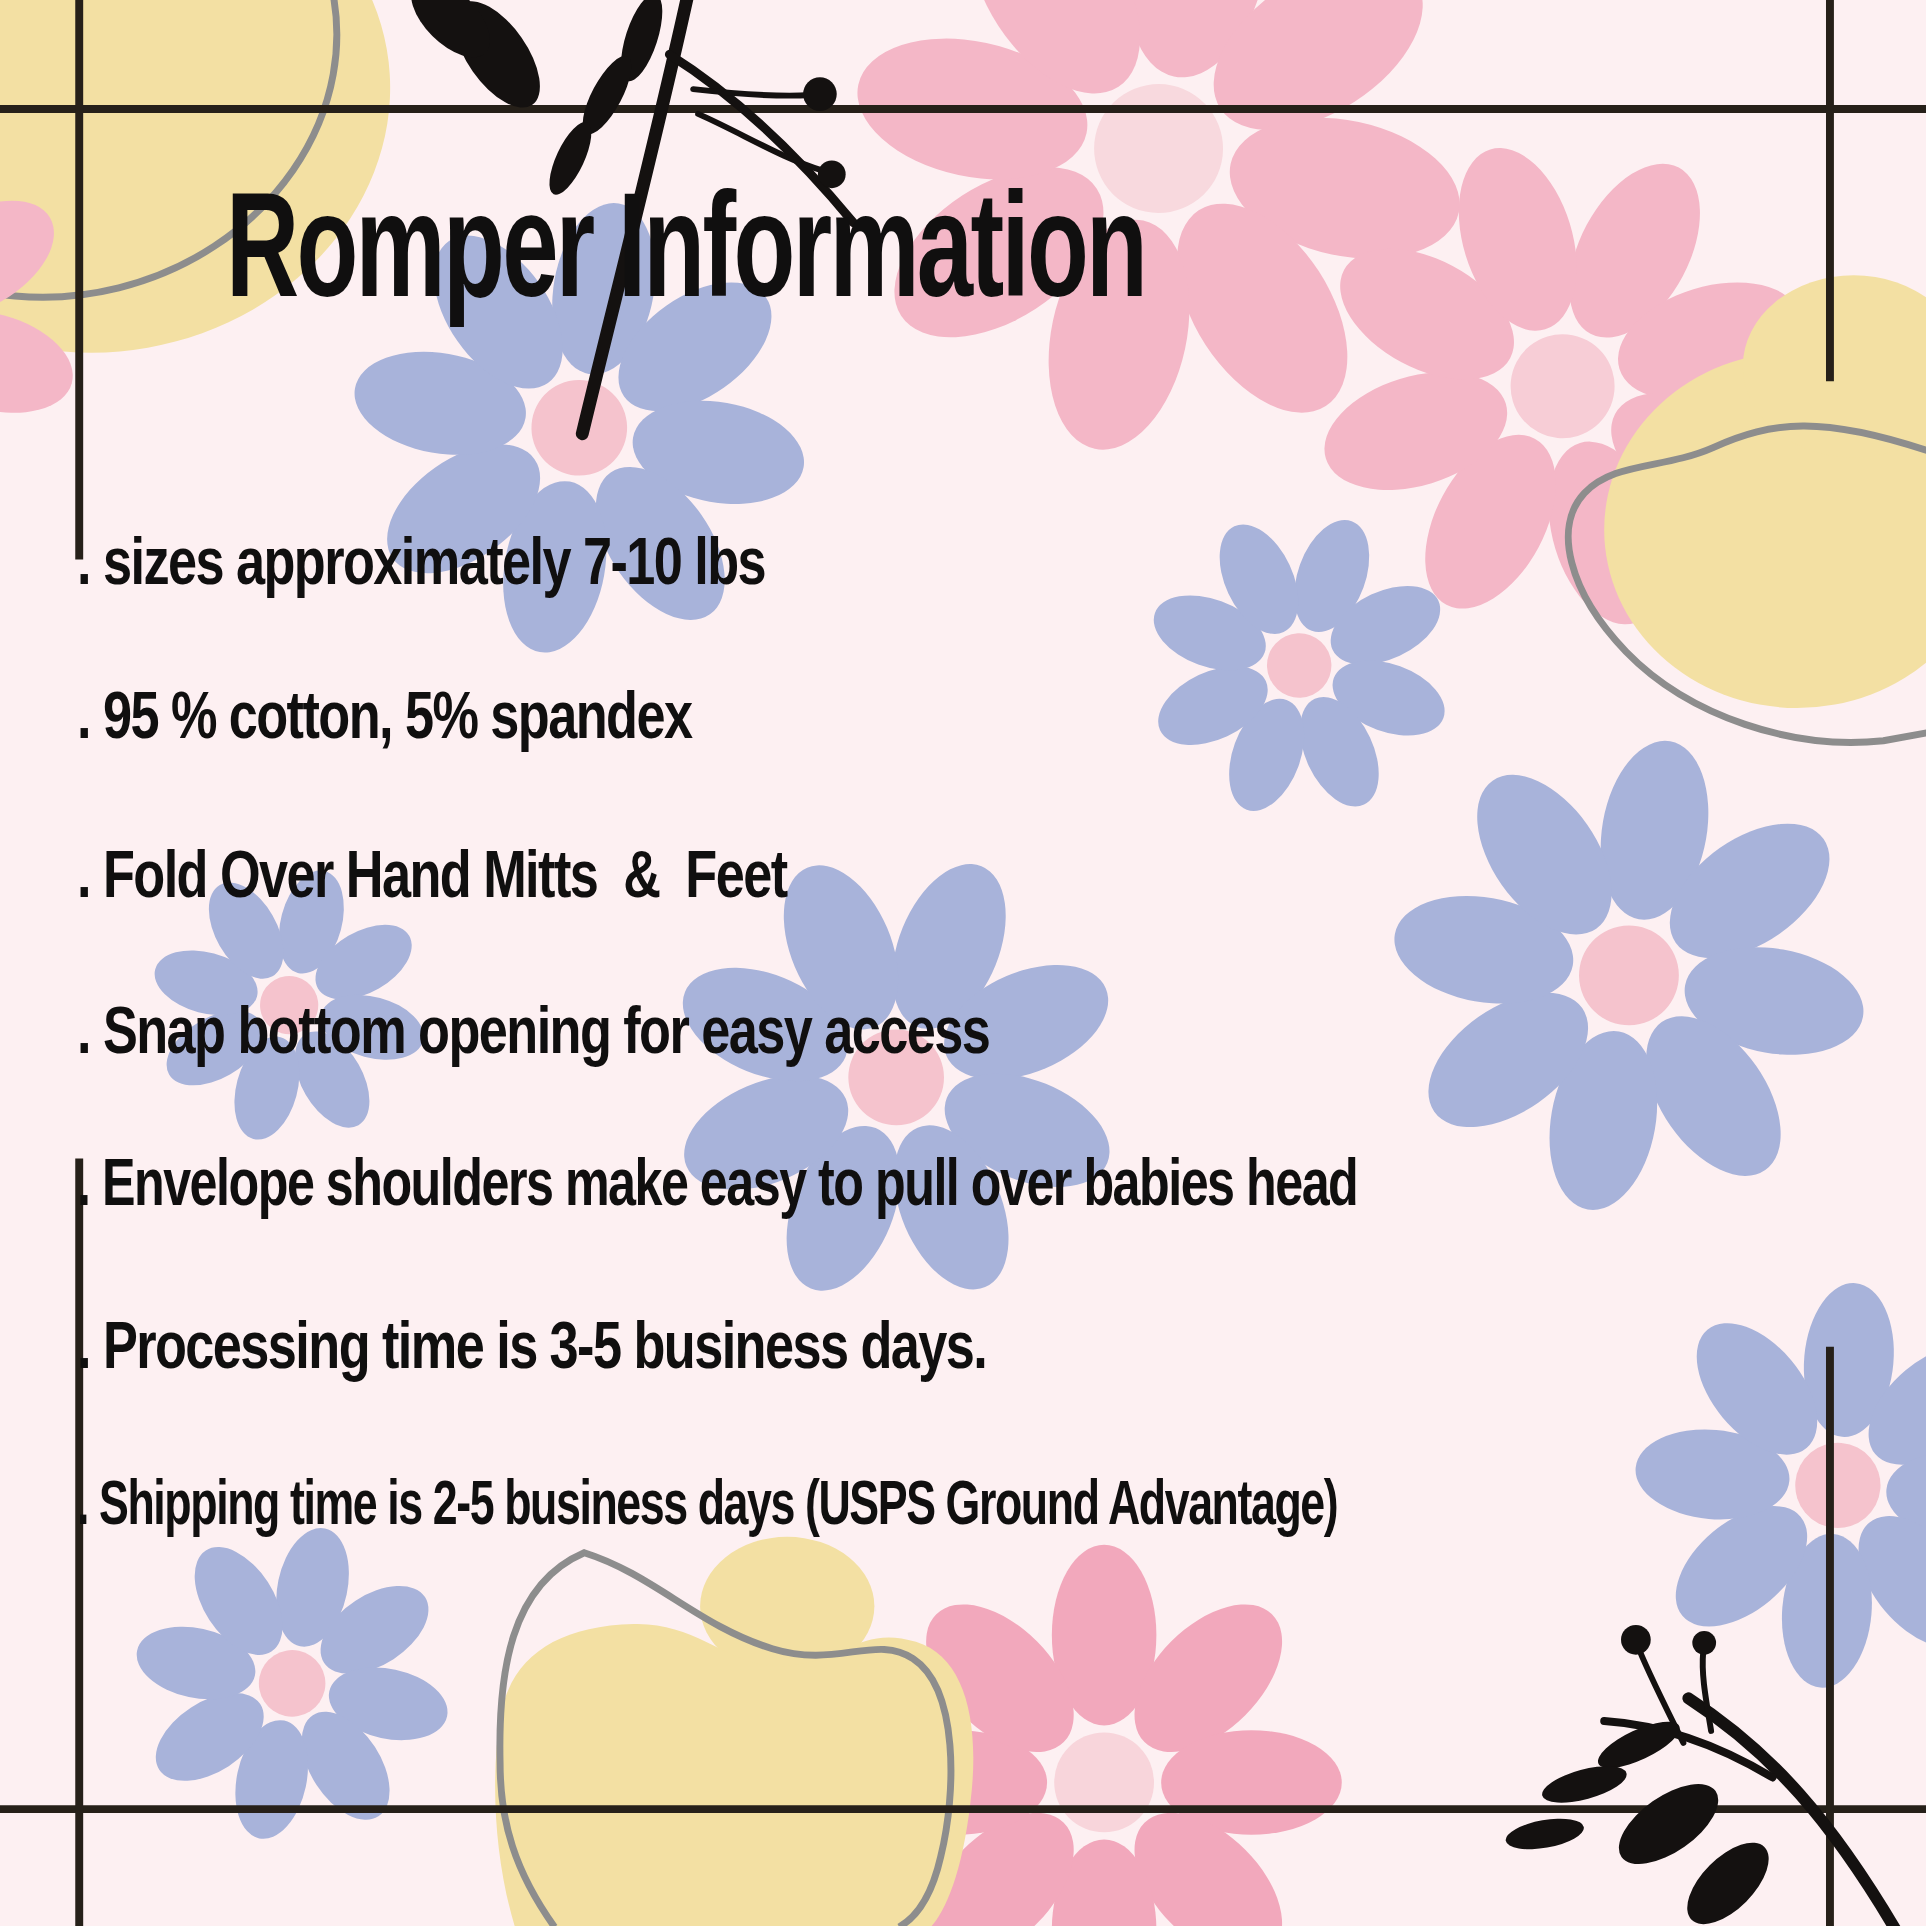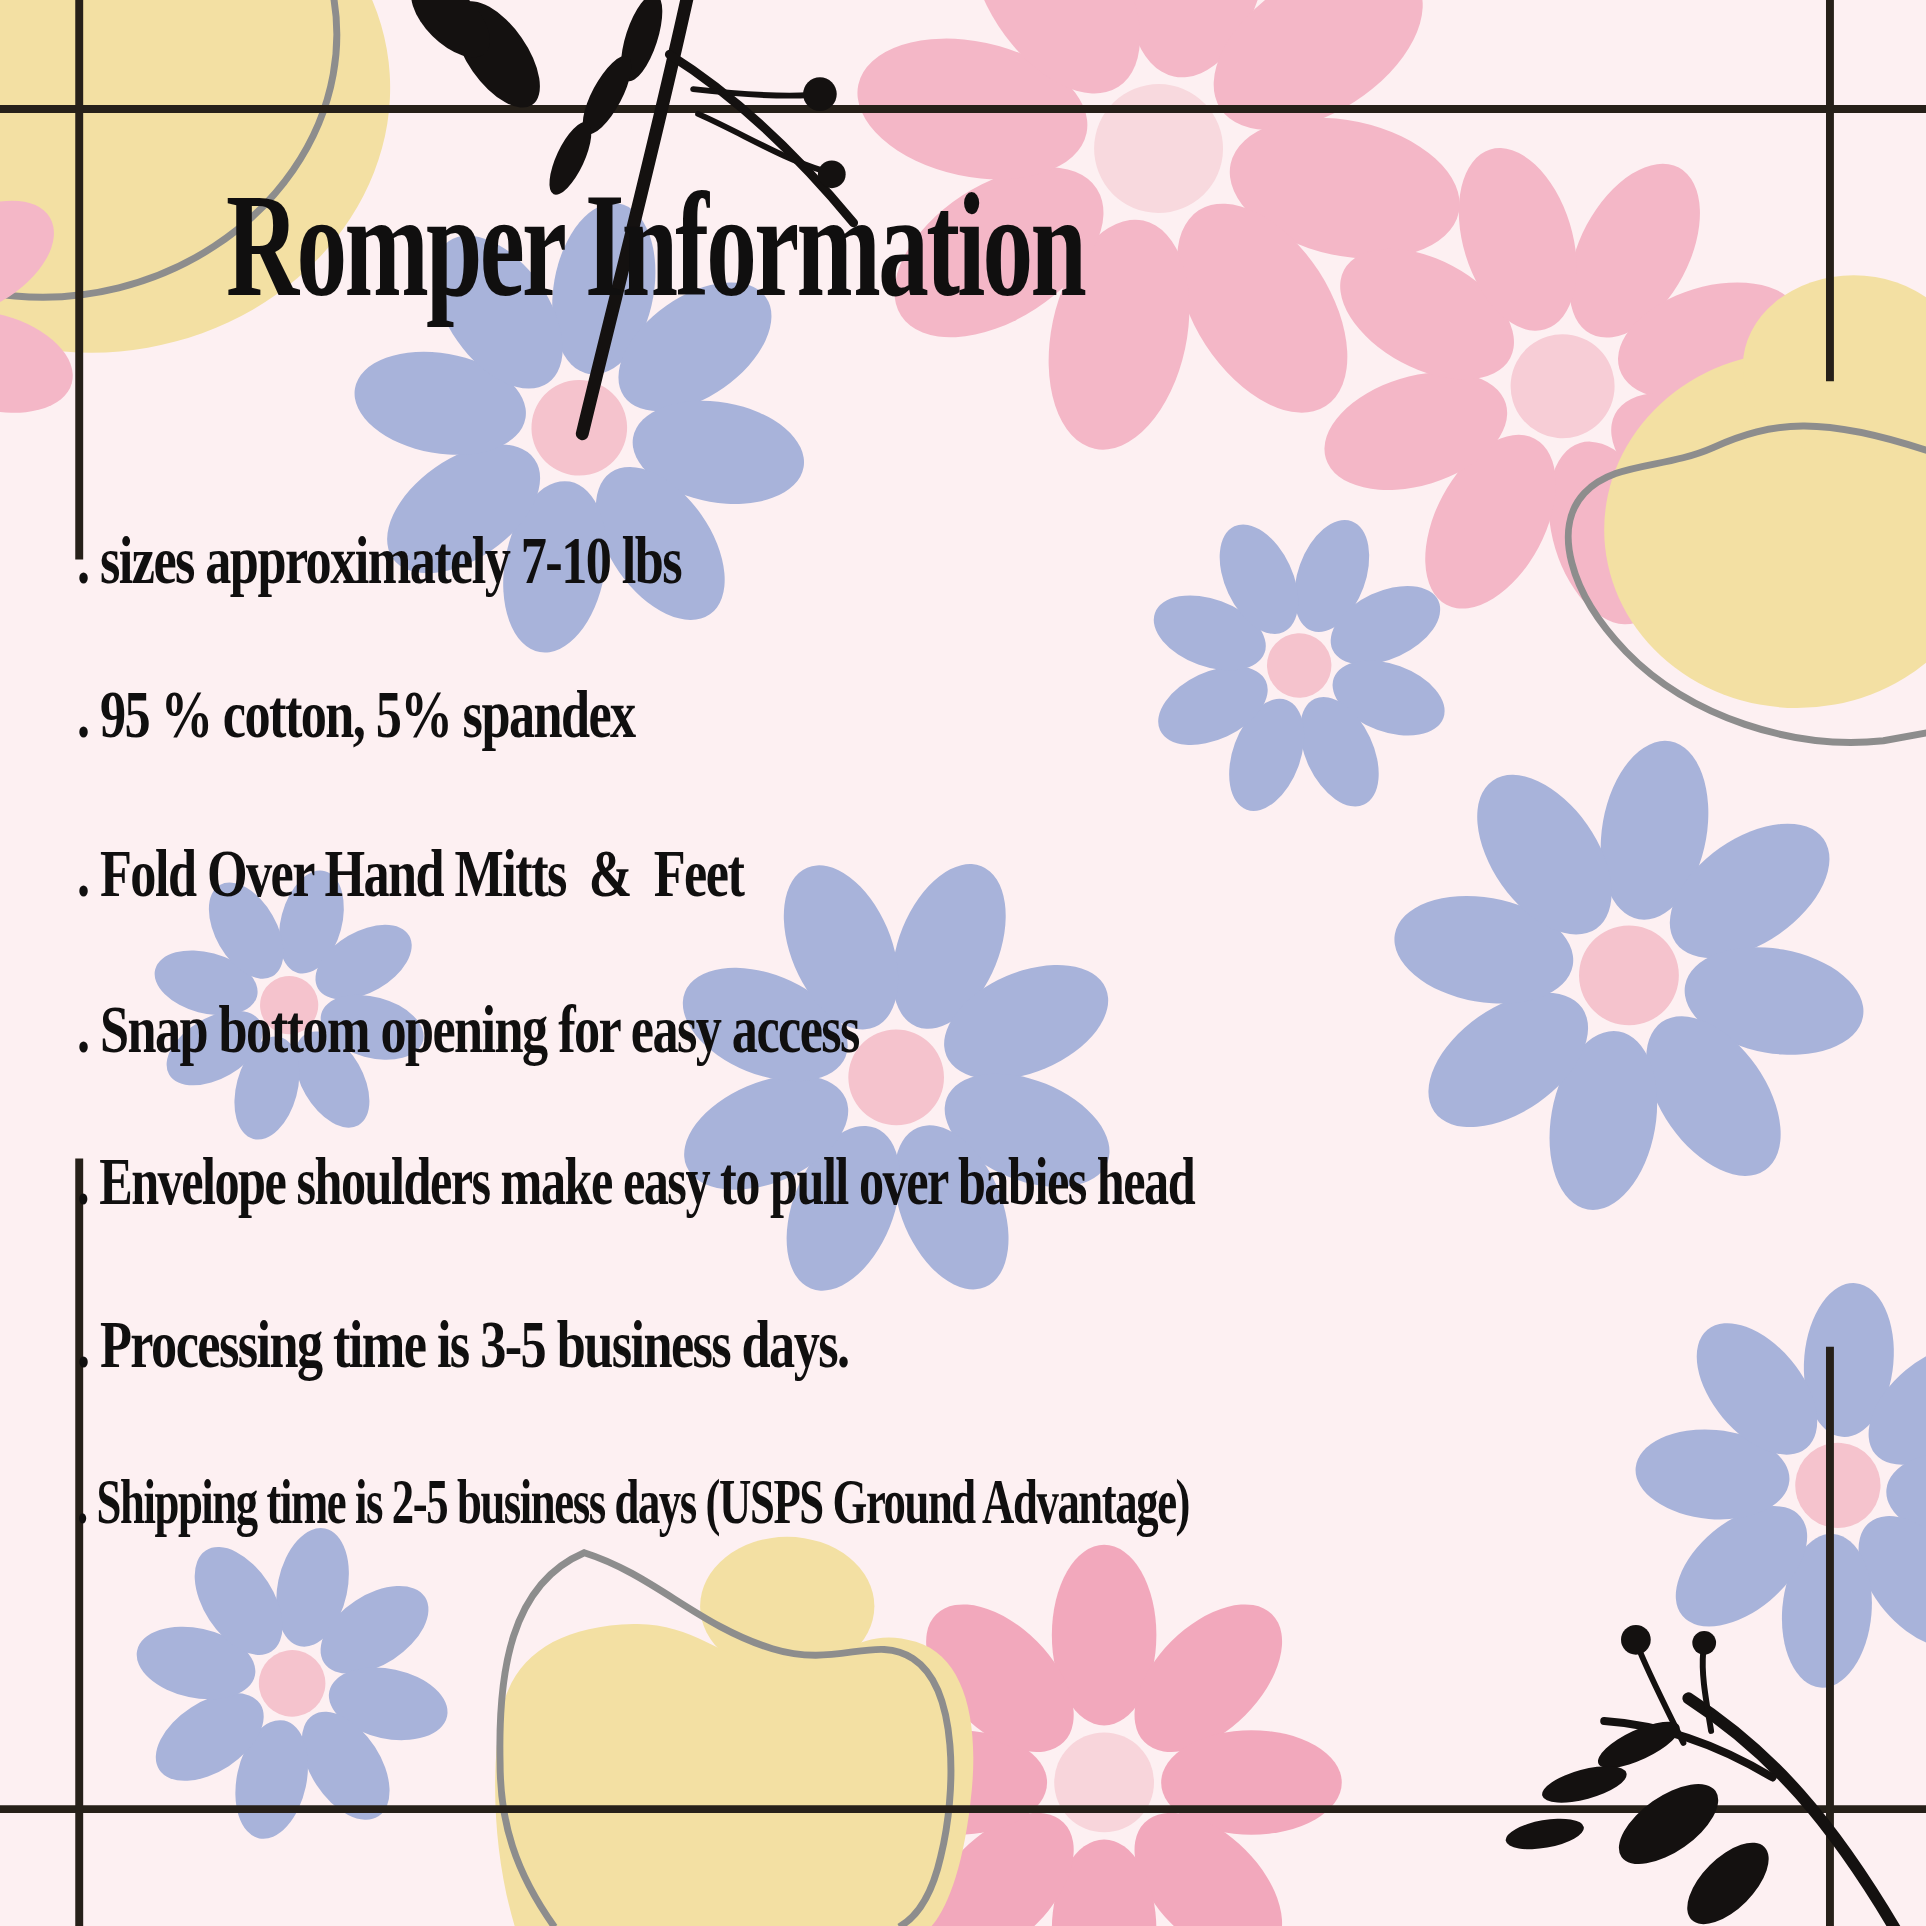--- a/index.html
+++ b/index.html
@@ -1,19 +1,19 @@
 <!DOCTYPE html>
 <html><head>
 <meta charset="utf-8">
 <style>
   html,body{margin:0;padding:0;background:#e8e2e4;}
   .poster{
     position:relative;width:1927px;height:1927px;overflow:hidden;
     background:#fdf0f2;
-    font-family:Liberation Serif, serif;
+    font-family:Liberation Sans, sans-serif;
   }
   .poster svg.deco{position:absolute;left:0;top:0;width:1927px;height:1927px;}
   .txt{
     position:absolute;color:#100f0f;font-weight:700;white-space:pre;
     transform-origin:left top;line-height:1;
   }
   .title{
     left:226px;top:170px;font-size:149px;letter-spacing:-4px;
     transform:scaleX(0.68);
   }

